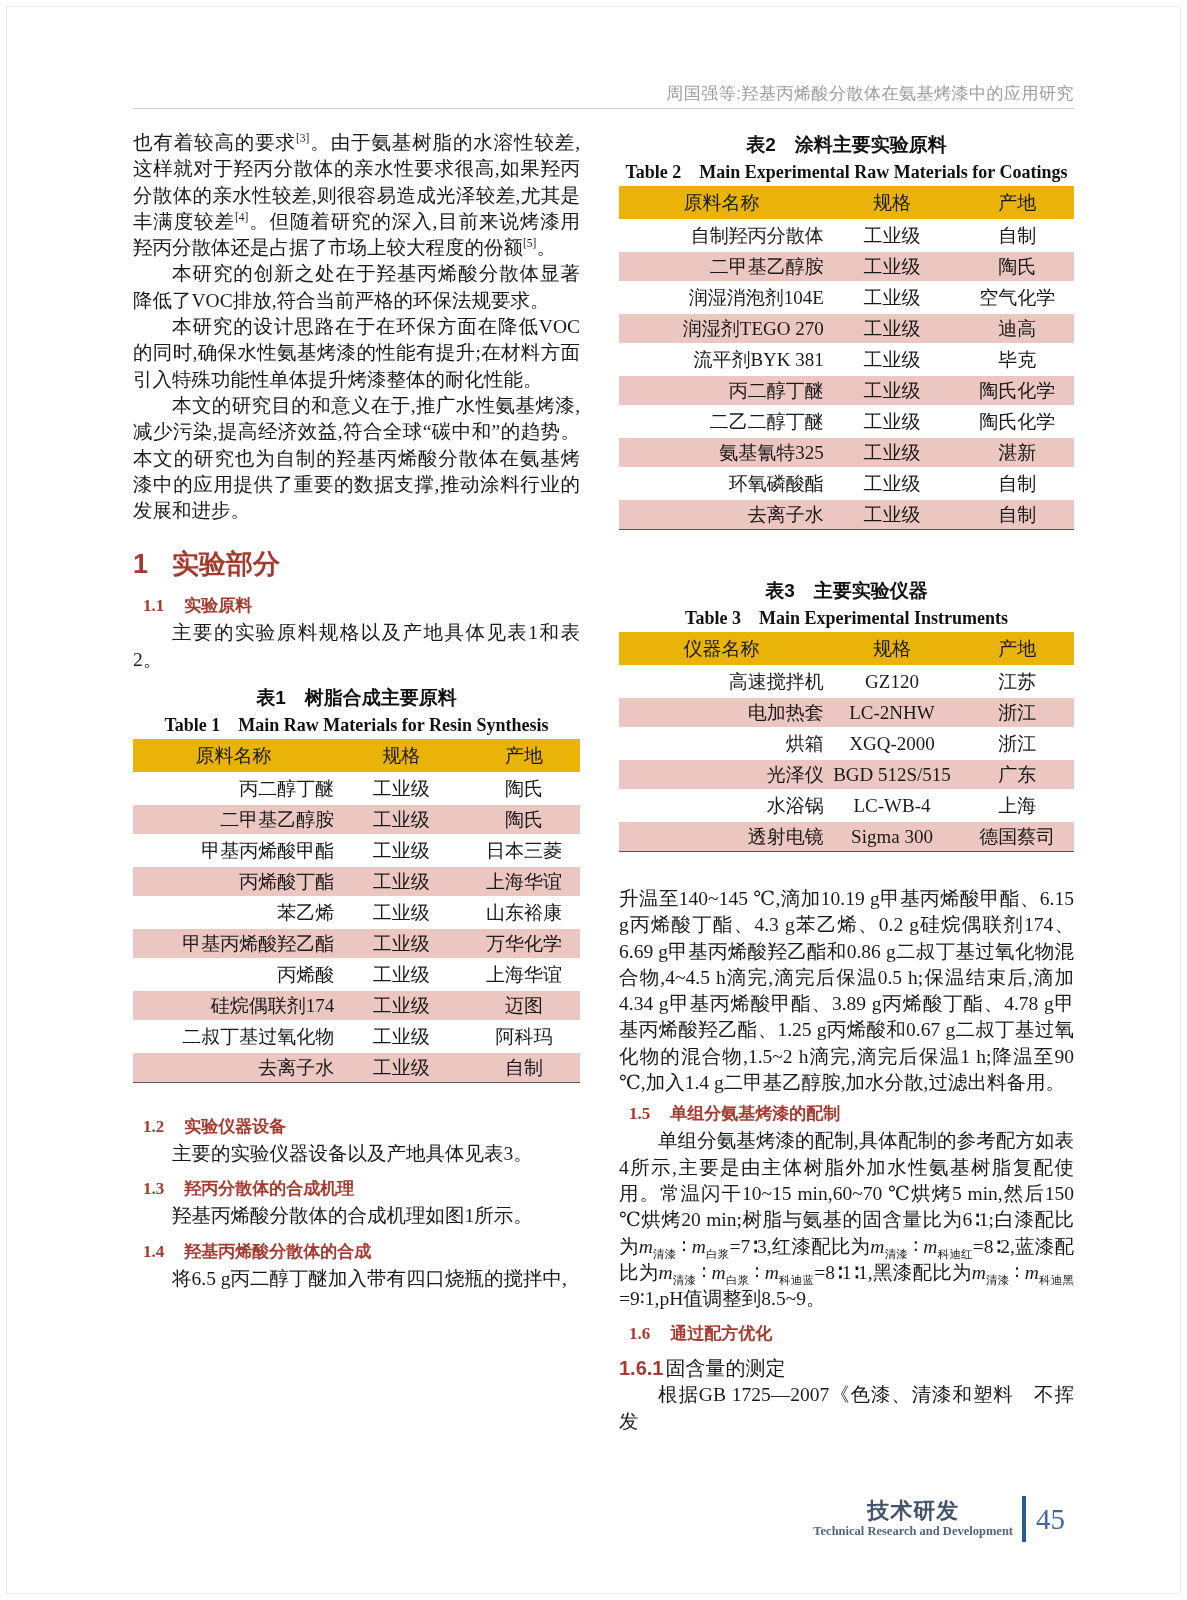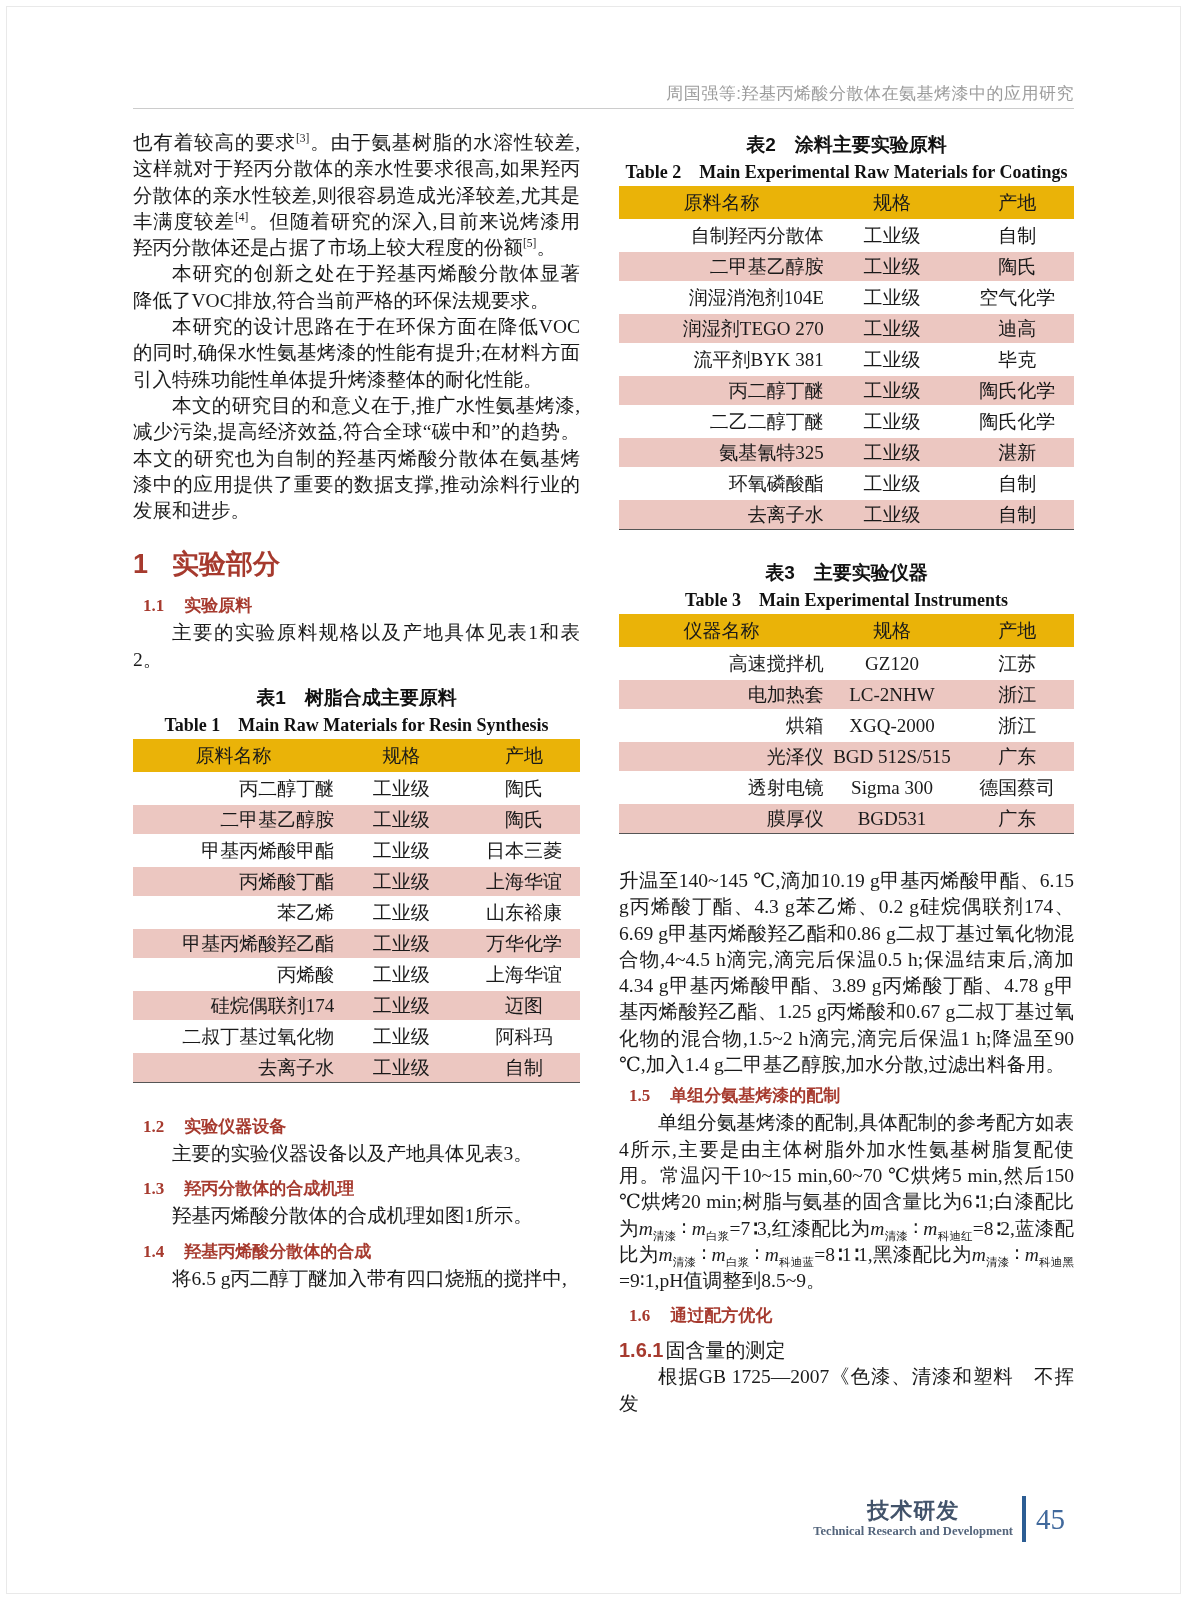--- a/index.html
+++ b/index.html
@@ -229,21 +229,21 @@
           <td>自制</td>
         </tr>
         <tr>
           <td>去离子水</td>
           <td>工业级</td>
           <td>自制</td>
         </tr>
       </tbody>
     </table>
 
-  <div class="tbl-cap mt-table" style="margin-top:30px;">
+  <div class="tbl-cap mt-table" style="margin-top:48px;">
     <span class="cn">表3　主要实验仪器</span>
     <span class="en">Table 3　Main Experimental Instruments</span>
   </div>
   <table class="data">
       <thead>
         <tr>
           <th>仪器名称</th>
           <th>规格</th>
           <th>产地</th>
         </tr>
@@ -263,28 +263,28 @@
           <td>烘箱</td>
           <td>XGQ-2000</td>
           <td>浙江</td>
         </tr>
         <tr>
           <td>光泽仪</td>
           <td>BGD 512S/515</td>
           <td>广东</td>
         </tr>
         <tr>
+          <td>水浴锅</td>
+          <td>LC-WB-4</td>
+          <td>上海</td>
+        </tr>
+        <tr>
           <td>透射电镜</td>
           <td>Sigma 300</td>
           <td>德国蔡司</td>
-        </tr>
-        <tr>
-          <td>膜厚仪</td>
-          <td>BGD531</td>
-          <td>广东</td>
         </tr>
       </tbody>
     </table>
 
   <p class="body" style="margin-top:34px;">升温至140~145 ℃,滴加10.19 g甲基丙烯酸甲酯、6.15 g丙烯酸丁酯、4.3 g苯乙烯、0.2 g硅烷偶联剂174、6.69 g甲基丙烯酸羟乙酯和0.86 g二叔丁基过氧化物混合物,4~4.5 h滴完,滴完后保温0.5 h;保温结束后,滴加4.34 g甲基丙烯酸甲酯、3.89 g丙烯酸丁酯、4.78 g甲基丙烯酸羟乙酯、1.25 g丙烯酸和0.67 g二叔丁基过氧化物的混合物,1.5~2 h滴完,滴完后保温1 h;降温至90 ℃,加入1.4 g二甲基乙醇胺,加水分散,过滤出料备用。</p>
 
   <h3 class="h-sub" style="margin-top:4px;">
     <span class="num">1.5</span><span>单组分氨基烤漆的配制</span>
   </h3>
   <p class="body indent"><span>单组分氨基烤漆的配制,具体配制的参考配方如表4所示,主要是由主体树脂外加水性氨基树脂复配使用。常温闪干10~15 min,60~70 ℃烘烤5 min,然后150 ℃烘烤20 min;树脂与氨基的固含量比为6∶1;白漆配比为</span><i class="var">m</i><sub>清漆</sub><span> ∶ </span><i class="var">m</i><sub>白浆</sub><span>=7∶3,红漆配比为</span><i class="var">m</i><sub>清漆</sub><span> ∶ </span><i class="var">m</i><sub>科迪红</sub><span>=8∶2,蓝漆配比为</span><i class="var">m</i><sub>清漆</sub><span> ∶ </span><i class="var">m</i><sub>白浆</sub><span> ∶ </span><i class="var">m</i><sub>科迪蓝</sub><span>=8∶1∶1,黑漆配比为</span><i class="var">m</i><sub>清漆</sub><span> ∶ </span><i class="var">m</i><sub>科迪黑</sub><span>=9∶1,pH值调整到8.5~9。</span></p>

